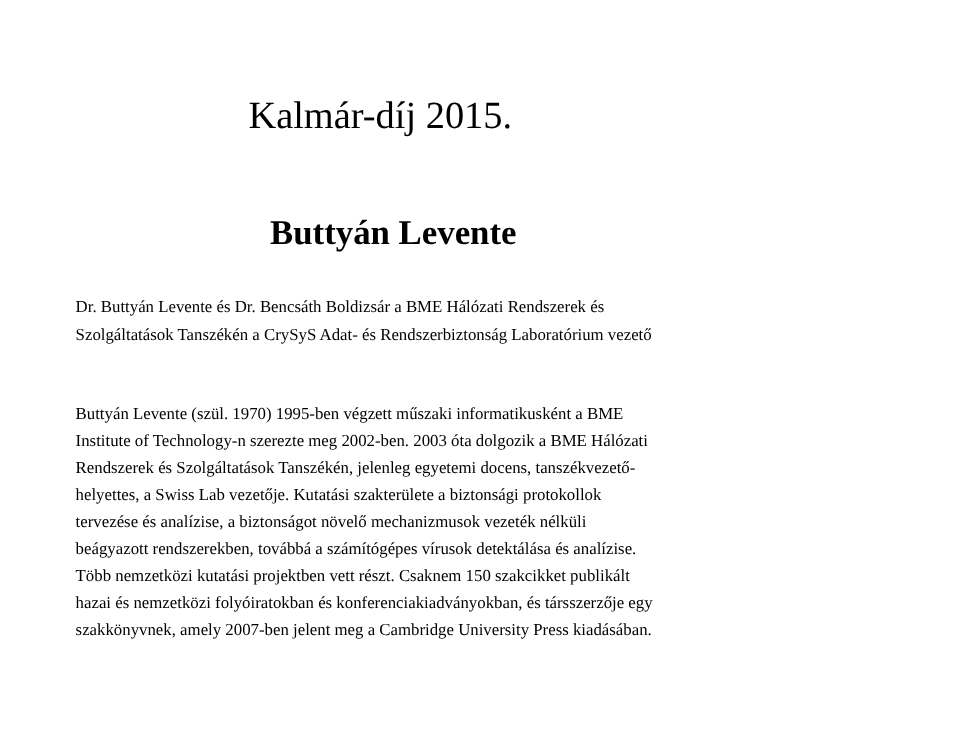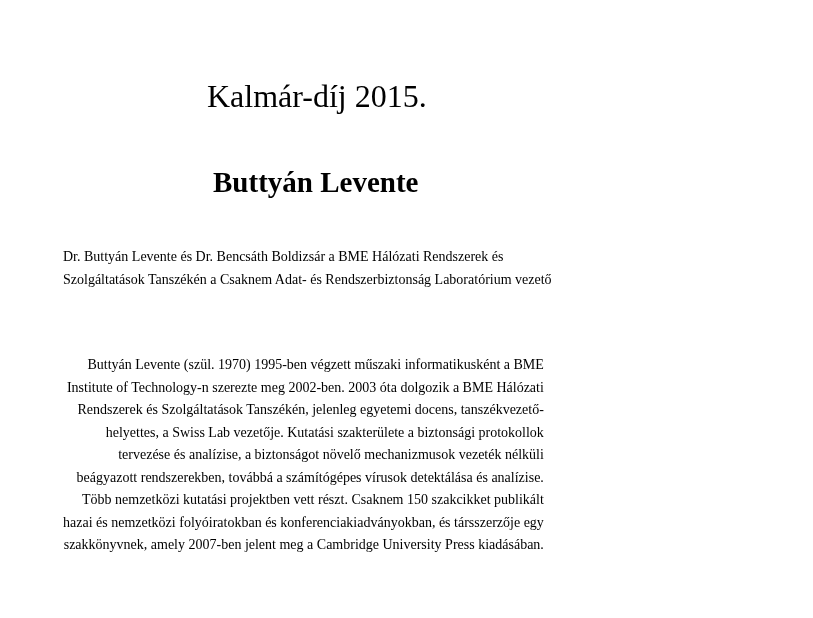--- a/index.html
+++ b/index.html
@@ -24,49 +24,49 @@
     margin: 0;
     font-size: 32px;
     font-weight: normal;
     line-height: 32px;
     white-space: nowrap;
   }
   .doc-subtitle {
     position: absolute;
     left: 213px;
     top: 168px;
-    margin: 0;
+    margin: 12px;
     font-size: 29px;
     font-weight: bold;
     line-height: 29px;
     white-space: nowrap;
   }
   .paragraph {
     position: absolute;
     left: 63px;
     margin: 0;
     font-size: 14px;
     line-height: 22.5px;
     font-weight: normal;
   }
   .paragraph-intro { top: 246px; }
-  .paragraph-bio   { top: 354px; text-align: right; }
+  .paragraph-bio   { top: 335px; }
   .text-line {
     white-space: nowrap;
   }
 </style>
 </head>
 <body>
 
 <div class="page">
   <h1 class="doc-title">Kalmár-díj 2015.</h1>
   <h2 class="doc-subtitle">Buttyán Levente</h2>
   <div class="paragraph paragraph-intro">
       <div class="text-line">Dr. Buttyán Levente és Dr. Bencsáth Boldizsár a BME Hálózati Rendszerek és</div>
-      <div class="text-line">Szolgáltatások Tanszékén a Csaknem Adat- és Rendszerbiztonság Laboratórium vezető</div>
+      <div class="text-line">Szolgáltatások Tanszékén a CrySyS Adat- és Rendszerbiztonság Laboratórium vezető</div>
     </div>
   <div class="paragraph paragraph-bio">
       <div class="text-line">Buttyán Levente (szül. 1970) 1995-ben végzett műszaki informatikusként a BME</div>
       <div class="text-line">Institute of Technology-n szerezte meg 2002-ben. 2003 óta dolgozik a BME Hálózati</div>
       <div class="text-line">Rendszerek és Szolgáltatások Tanszékén, jelenleg egyetemi docens, tanszékvezető-</div>
       <div class="text-line">helyettes, a Swiss Lab vezetője. Kutatási szakterülete a biztonsági protokollok</div>
       <div class="text-line">tervezése és analízise, a biztonságot növelő mechanizmusok vezeték nélküli</div>
       <div class="text-line">beágyazott rendszerekben, továbbá a számítógépes vírusok detektálása és analízise.</div>
       <div class="text-line">Több nemzetközi kutatási projektben vett részt. Csaknem 150 szakcikket publikált</div>
       <div class="text-line">hazai és nemzetközi folyóiratokban és konferenciakiadványokban, és társszerzője egy</div>

